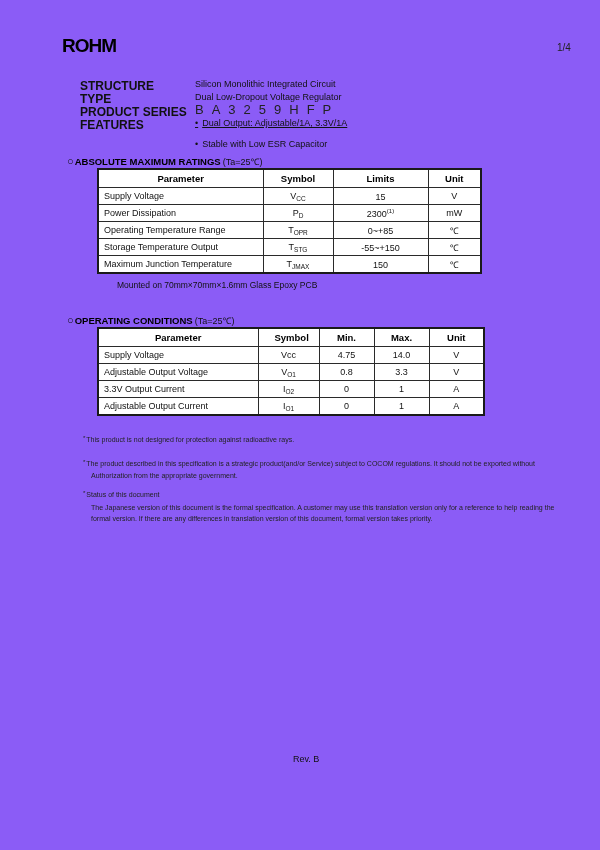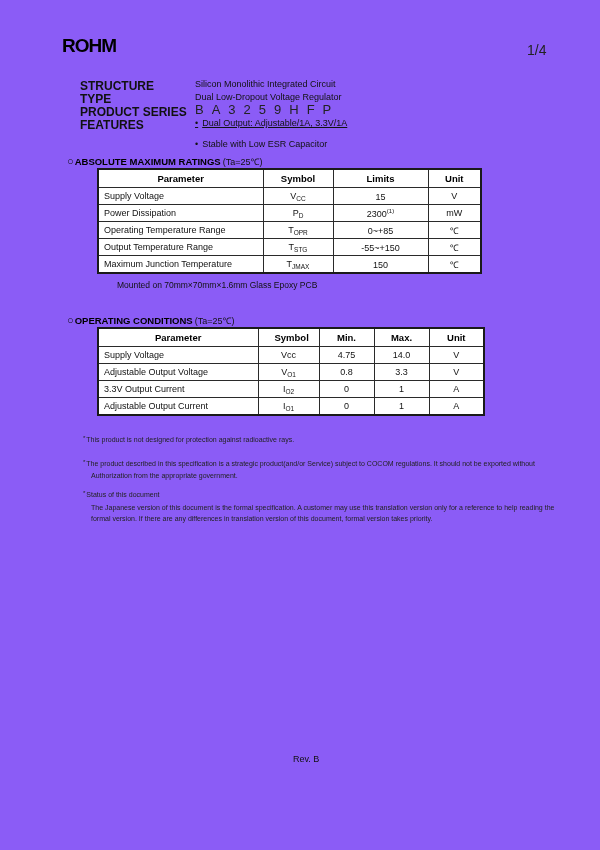--- a/index.html
+++ b/index.html
@@ -15,21 +15,21 @@
   .abs { position:absolute; }
 
   
   .logo {
     left:62px; top:35px;
     font-size:19px; font-weight:900;
     letter-spacing:-1px;
     transform:scaleY(0.92);
     color:#000;
   }
-  .pagenum { left:527px; top:42px; font-size:14px; color:#222; }
+  .pagenum { left:557px; top:42px; font-size:10px; color:#222; }
 
   
   .info-label { font-size:12px; font-weight:bold; color:#111; }
   .info-value { font-size:9px; color:#111; }
   .series-value {
     font-size:13px; letter-spacing:8px; color:#222; font-weight:400;
   }
   .bullet-line { font-size:9px; color:#111; }
   .bullet-glyph { margin-right:4px; }
 
@@ -127,21 +127,21 @@
       <td><span>2300</span><sup>(1)</sup></td>
       <td>mW</td>
     </tr>
     <tr>
       <td class="param">Operating Temperature Range</td>
       <td><span>T</span><sub>OPR</sub></td>
       <td><span>0~+85</span><sup></sup></td>
       <td>℃</td>
     </tr>
     <tr>
-      <td class="param">Output Temperature Range</td>
+      <td class="param">Storage Temperature Output</td>
       <td><span>T</span><sub>STG</sub></td>
       <td><span>-55~+150</span><sup></sup></td>
       <td>℃</td>
     </tr>
     <tr>
       <td class="param">Maximum Junction Temperature</td>
       <td><span>T</span><sub>JMAX</sub></td>
       <td><span>150</span><sup></sup></td>
       <td>℃</td>
     </tr>

